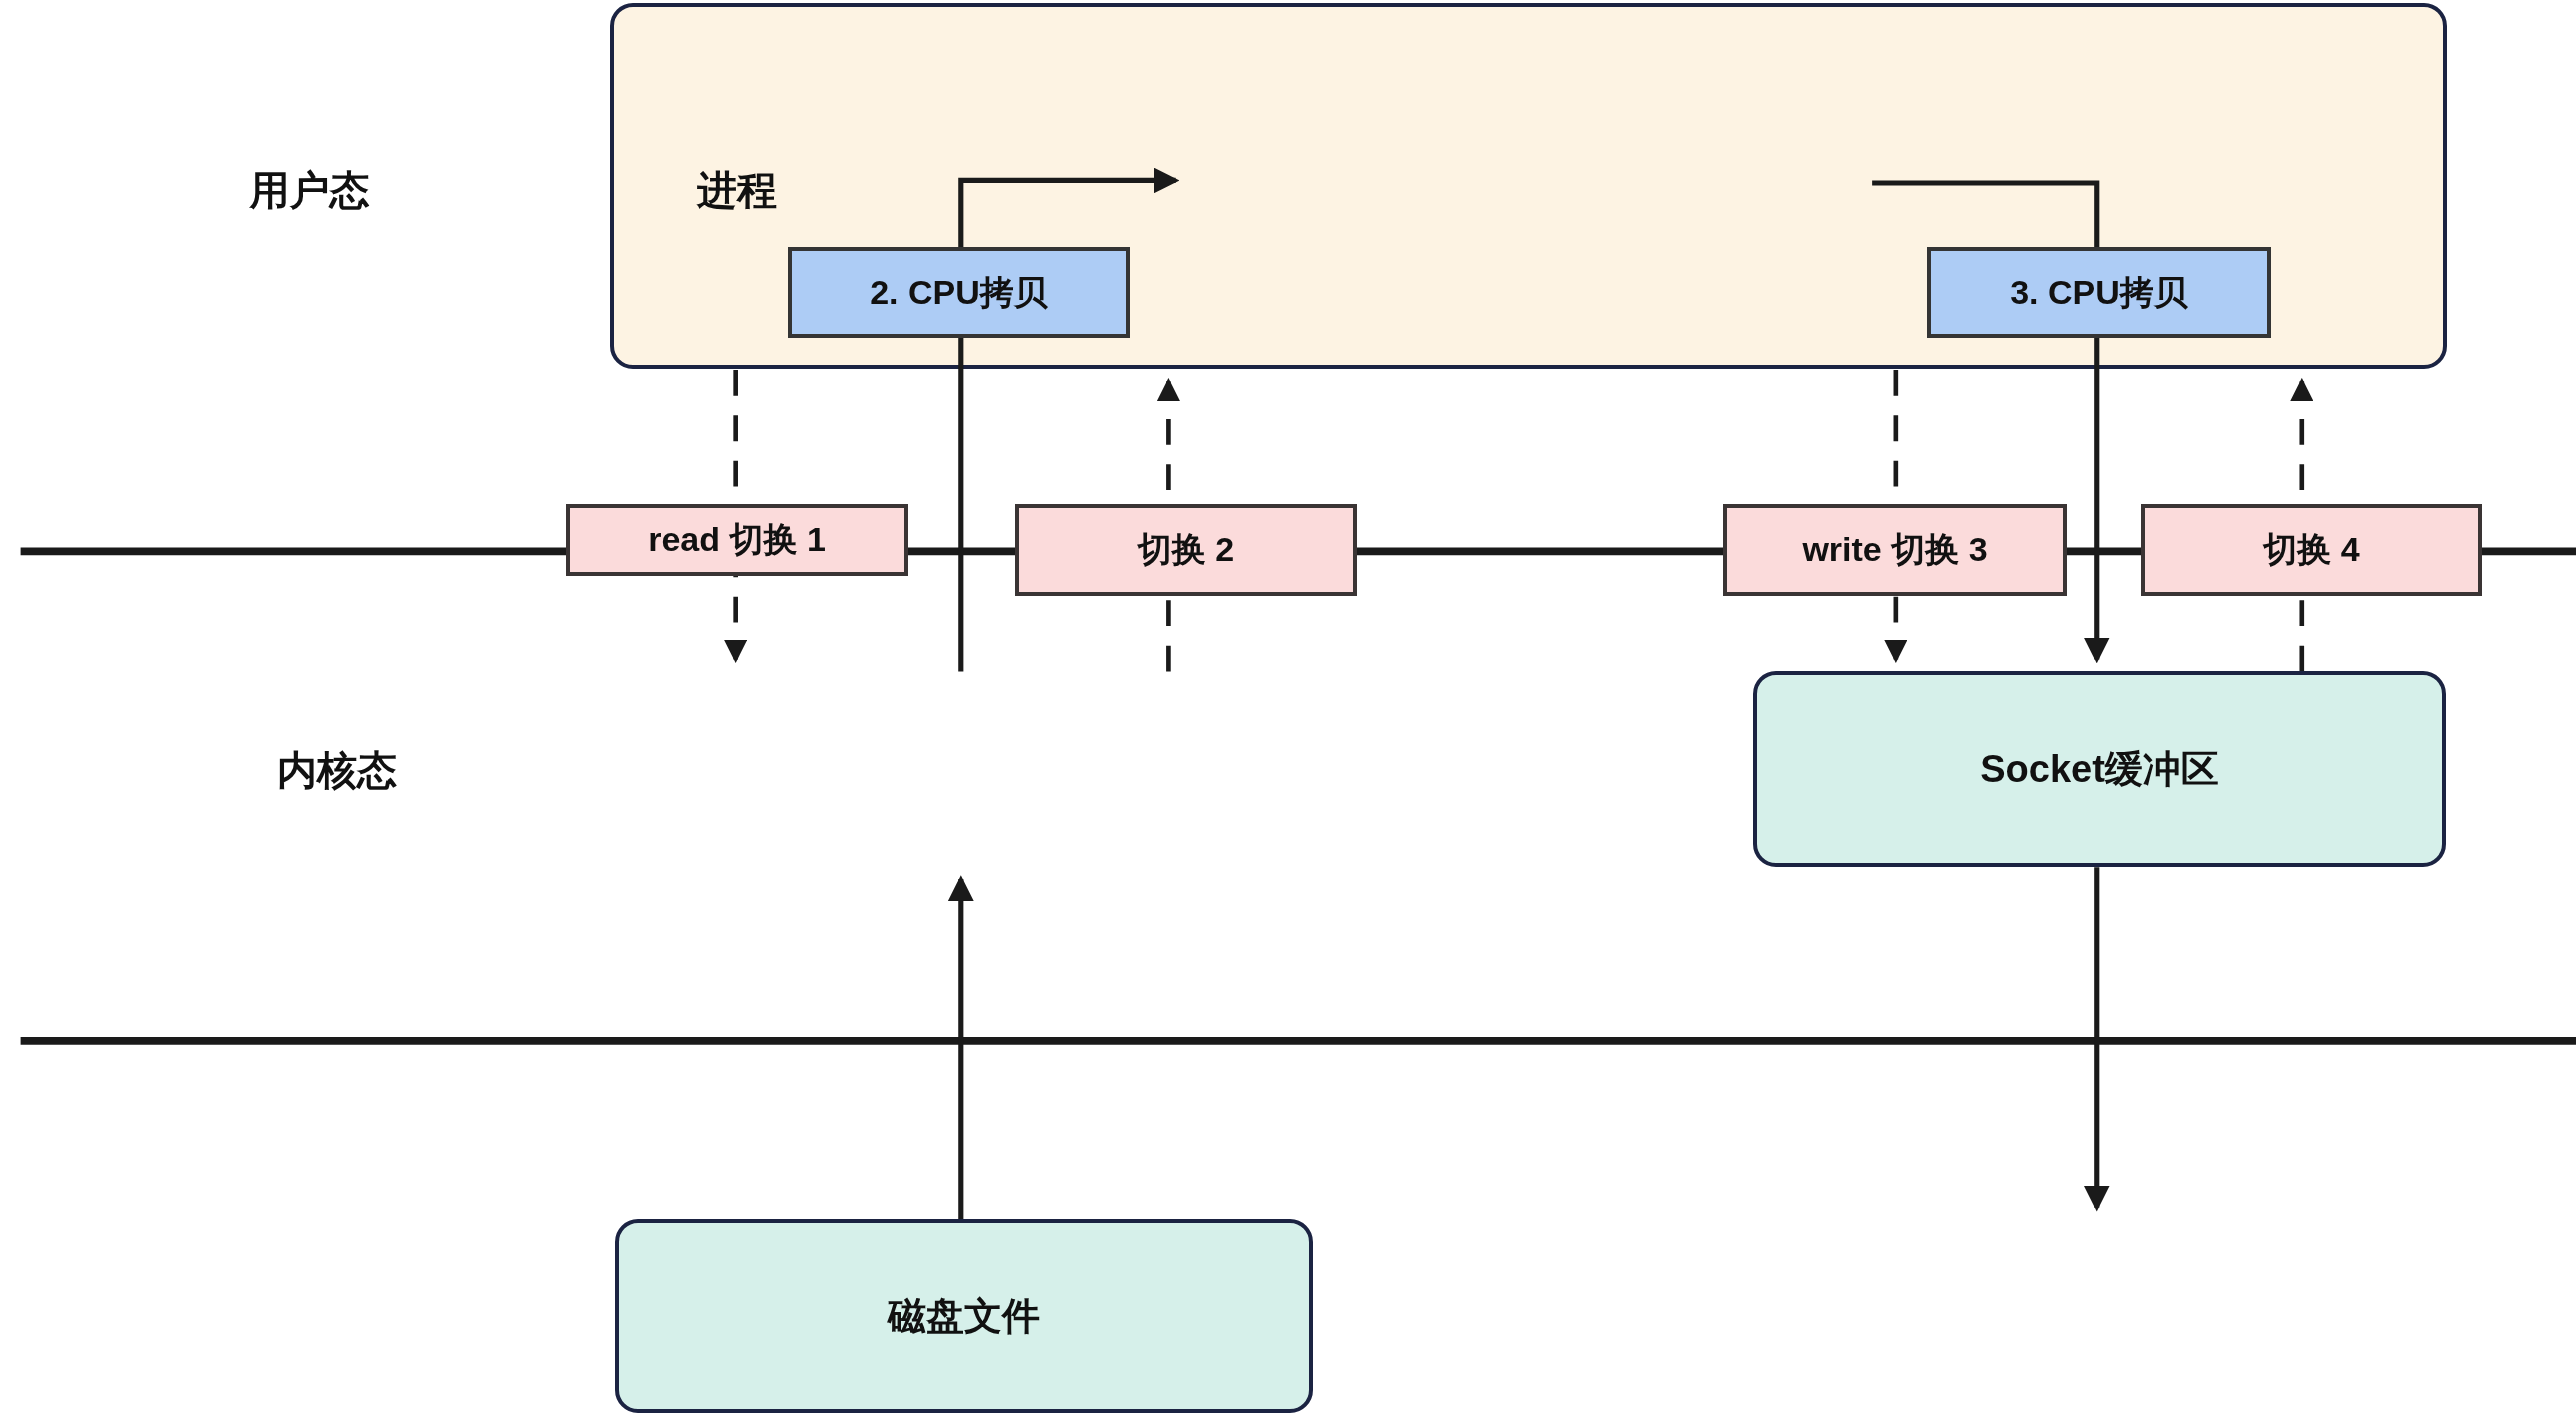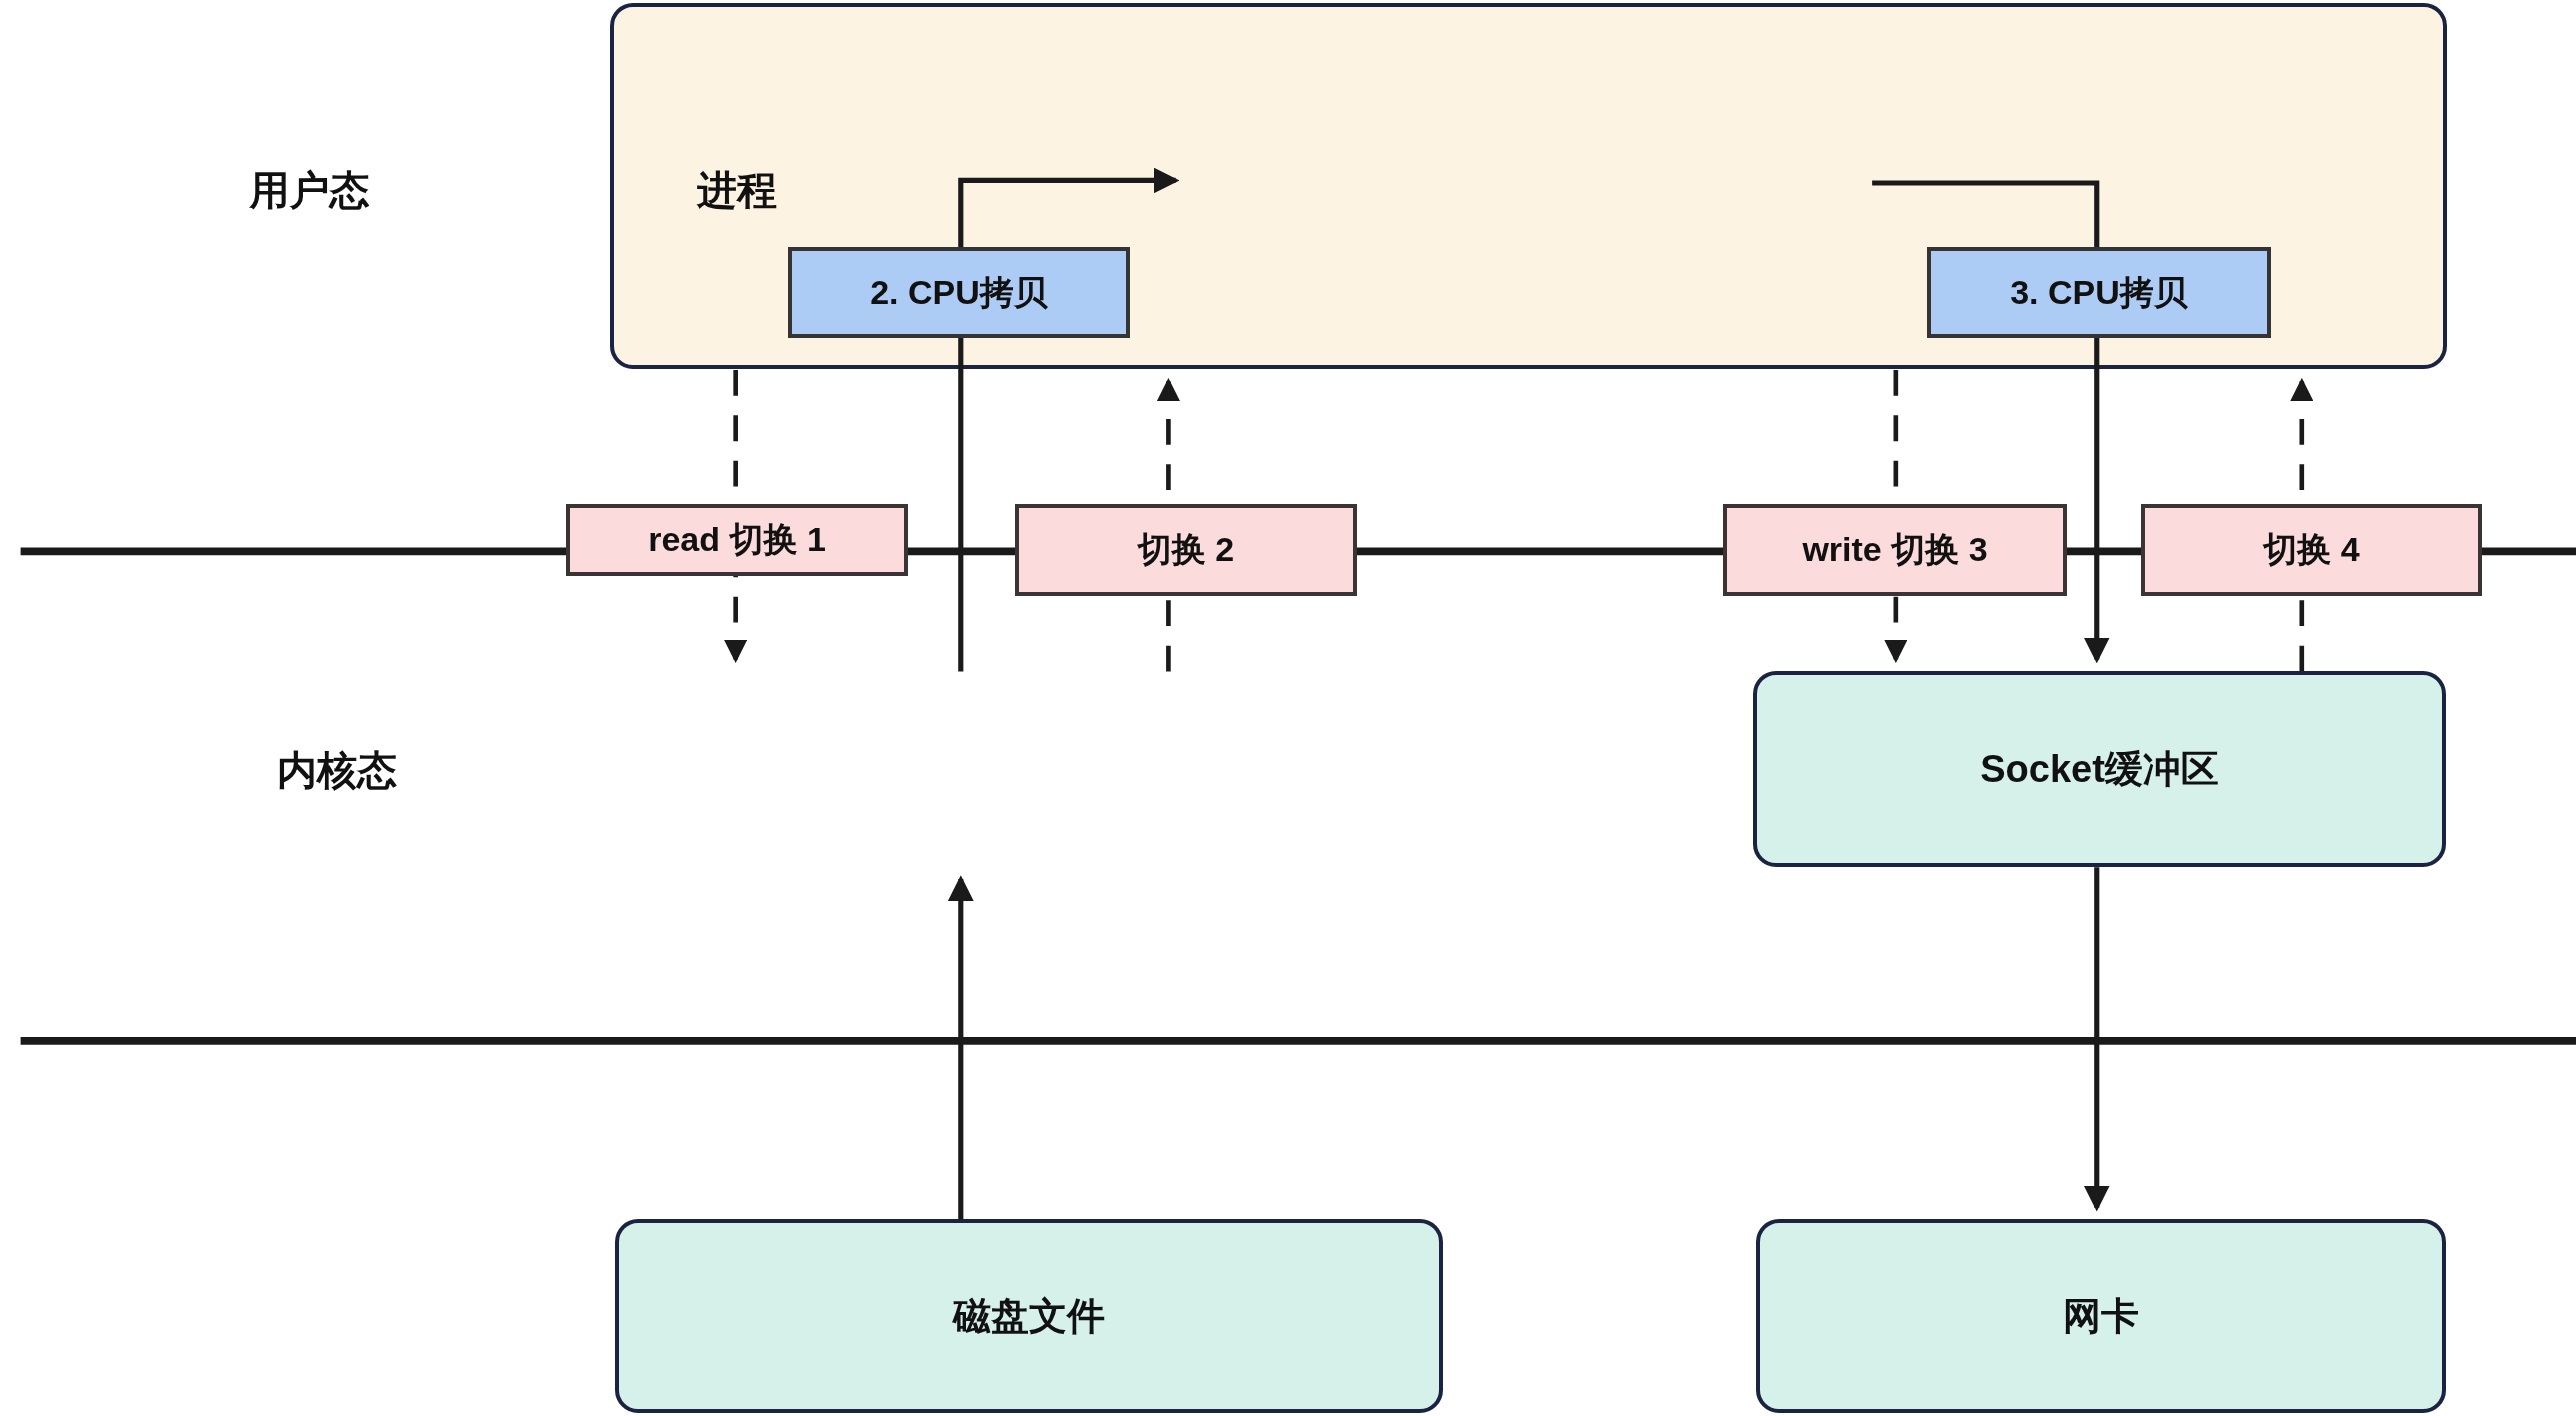--- a/index.html
+++ b/index.html
@@ -62,22 +62,21 @@
     <line x1="3680" y1="718" x2="3680" y2="1280" stroke="#1a1a1a" stroke-width="9" stroke-dasharray="50 38" marker-end="url(#arrow)"></line>
 
     <line x1="4468" y1="1303" x2="4468" y2="740" stroke="#1a1a1a" stroke-width="9" stroke-dasharray="50 38" marker-end="url(#arrow)"></line>
   </svg>
 
   <div class="side-label" style="left:222px;top:163px;width:175px;text-align:center;">用户态</div>
   <div class="side-label" style="left:697px;top:163px;">进程</div>
   <div class="side-label" style="left:222px;top:743px;width:175px;text-align:right;">内核态</div>
 
   <div class="box node" style="left:1753px;top:671px;width:693px;height:196px;">Socket缓冲区</div>
-  <div class="box node" style="left:615px;top:1219px;width:828px;height:194px;">磁盘文件</div>
-  <div class="box node" style="left:1756px;top:1219px;width:690px;height:194px;">网卡</div>
+  <div class="box node" style="left:615px;top:1219px;width:698px;height:194px;">磁盘文件</div>
 
   <div class="box copy" style="left:788px;top:247px;width:342px;height:91px;">2. CPU拷贝</div>
   <div class="box copy" style="left:1927px;top:247px;width:344px;height:91px;">3. CPU拷贝</div>
 
   <div class="box switch" style="left:566px;top:504px;width:342px;height:72px;">read 切换 1</div>
   <div class="box switch" style="left:1015px;top:504px;width:342px;height:92px;">切换 2</div>
   <div class="box switch" style="left:1723px;top:504px;width:344px;height:92px;">write 切换 3</div>
   <div class="box switch" style="left:2141px;top:504px;width:341px;height:92px;">切换 4</div>
 
 </div>

